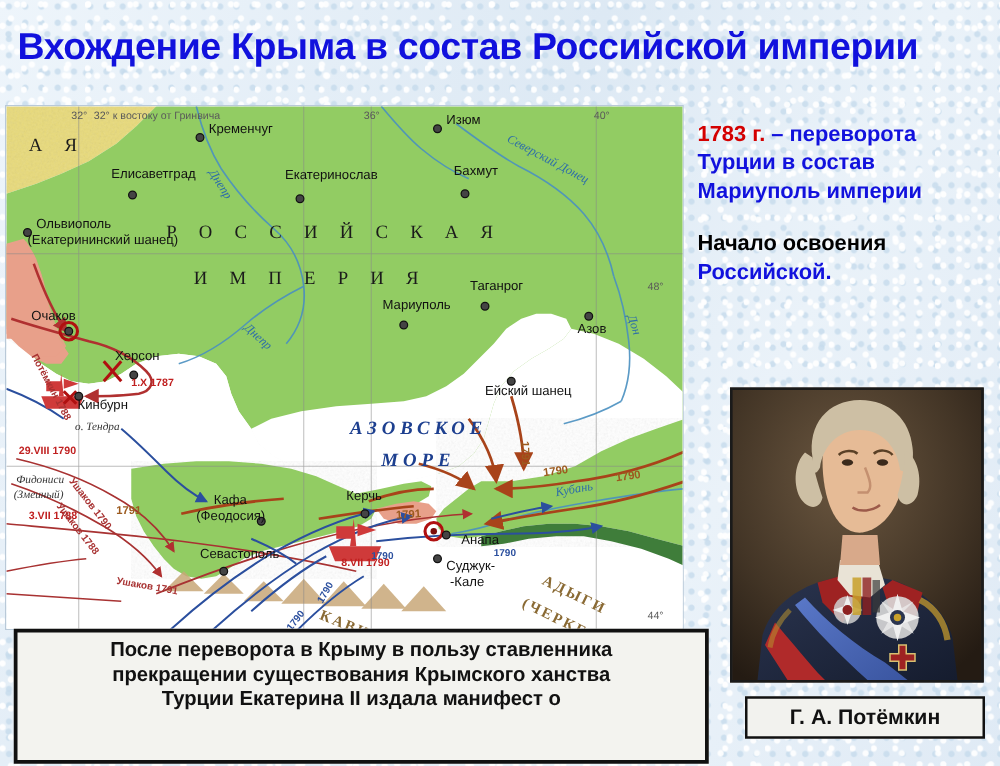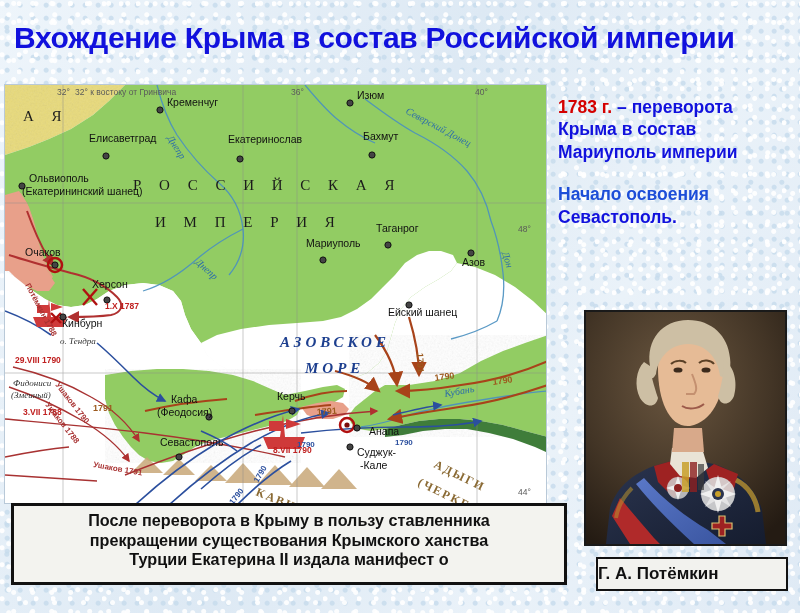--- a/index.html
+++ b/index.html
@@ -132,21 +132,21 @@
     position: absolute;
     left: 558px;
     top: 96px;
     width: 250px;
     font-size: 17.5px;
     font-weight: bold;
     line-height: 1.28;
     color: #1111dd;
   }
   #right-text .year { color: #d40000; margin-top: 39px; }
-  #right-text .blk { color: #1d4ed8; }
+  #right-text .blk { color: #000000; }
   #right-text .para2 { margin-top: 20px; }
 
   
   #portrait-box {
     position: absolute;
     left: 584px;
     top: 310px;
     width: 203px;
     height: 236px;
     border: 2px solid #1a1a1a;
@@ -160,32 +160,33 @@
     position: absolute;
     left: 596px;
     top: 557px;
     width: 192px;
     height: 34px;
     border: 2px solid #111;
     background: #f2f2ee;
     box-sizing: border-box;
     display: flex;
     align-items: center;
+    justify-content: center;
     font-size: 17px;
     font-weight: bold;
     color: #111;
   }
 
   
   #bottom-caption {
     position: absolute;
     left: 11px;
     top: 503px;
     width: 556px;
-    height: 82px;
+    height: 108px;
     border: 3px solid #111;
     background: #f3f3ef;
     box-sizing: border-box;
     padding: 5px 6px 0 6px;
     text-align: center;
     font-size: 16.2px;
     font-weight: bold;
     line-height: 1.21;
     color: #111;
   }
@@ -443,26 +444,26 @@
         <text x="428" y="382" class="map-ethno" transform="rotate(26 428 382)">АДЫГИ</text>
         <text x="412" y="400" class="map-ethno" transform="rotate(26 412 400)">(ЧЕРКЕСЫ)</text>
         <text x="250" y="410" class="map-ethno" transform="rotate(22 250 410)">КАВКАЗ</text>
       </g>
   </svg>
 </div>
 
 <div id="right-text">
   <div>
     <span class="year">1783 г.</span><span> – переворота</span><br>
-    <span>Крыма в состав</span><br>
+    <span>Турции в состав</span><br>
     <span>Мариуполь империи</span>
   </div>
   <div class="para2">
     <span class="blk">Начало освоения</span><br>
-    <span>Севастополь.</span>
+    <span>Российской.</span>
   </div>
 </div>
 
 <div id="portrait-box">
   <svg id="portrait-svg" width="199" height="232" viewBox="0 0 199 232" xmlns="http://www.w3.org/2000/svg">
     <defs>
       <radialGradient id="bgGrad" cx="45%" cy="30%" r="80%">
         <stop offset="0%" stop-color="#6b5740"></stop>
         <stop offset="60%" stop-color="#433526"></stop>
         <stop offset="100%" stop-color="#241b13"></stop>

